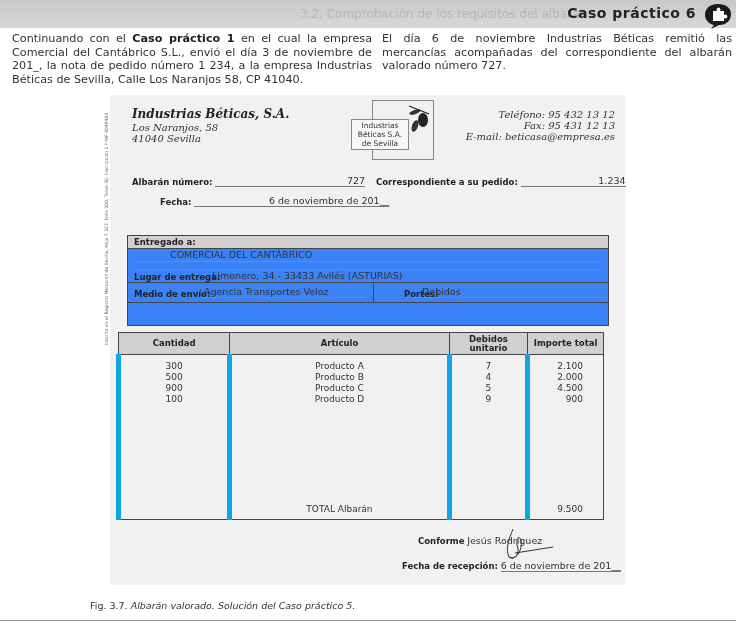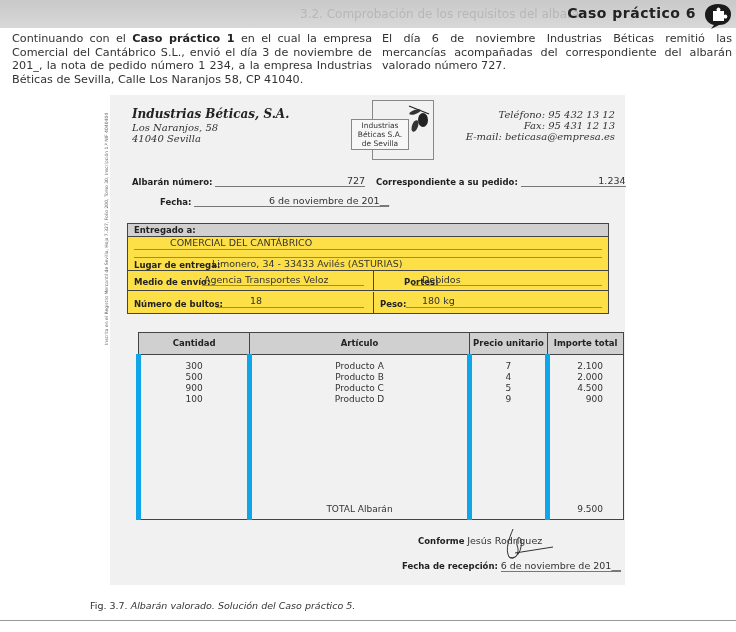--- a/index.html
+++ b/index.html
@@ -18,29 +18,29 @@
   .co-addr { position: absolute; left: 22px; top: 27px; font-family: "DejaVu Serif", serif; font-style: italic; font-size: 10px; line-height: 11px; color: #333; }
   .co-contact { position: absolute; right: 10px; top: 14px; font-family: "DejaVu Serif", serif; font-style: italic; font-size: 10px; line-height: 11px; color: #333; text-align: right; }
   .logo { position: absolute; left: 262px; top: 5px; width: 62px; height: 60px; border: 1px solid #888; }
   .logo-label { position: absolute; left: -22px; top: 18px; width: 58px; border: 1px solid #888; background: #f7f7f7; font-size: 7.5px; line-height: 9px; text-align: center; color: #333; padding: 1px 2px; }
   .logo-olive { position: absolute; right: 2px; top: 3px; }
 
   .field { position: absolute; font-size: 8.5px; white-space: nowrap; }
   .field .lbl { font-weight: bold; color: #222; }
   .field .val { display: inline-block; border-bottom: 1px solid #777; font-size: 9.5px; color: #333; padding-left: 6px; vertical-align: bottom; text-align: right; }
 
-  .box { position: absolute; left: 17px; top: 128px; width: 482px; height: 91px; border: 1px solid #444; background: #fde047; }
+  .box { position: absolute; left: 17px; top: 140px; width: 482px; height: 91px; border: 1px solid #444; background: #3b82f6; }
   .box-head { height: 13px; background: #d0d0d0; border-bottom: 1px solid #444; font-weight: bold; font-size: 8.5px; padding-left: 6px; line-height: 12px; }
   .box-row { position: absolute; left: 0; width: 100%; border-bottom: 1px solid #444; }
   .box-line { position: absolute; border-bottom: 1px solid #888; }
   .box .txt { position: absolute; font-size: 9.5px; color: #333; white-space: nowrap; }
   .box .lb { position: absolute; font-size: 8.5px; font-weight: bold; white-space: nowrap; color: #222; }
   .vdiv { position: absolute; top: 0; bottom: 0; border-left: 1px solid #444; }
 
-  table.items { position: absolute; left: 26px; top: 237px; width: 488px; height: 188px; border-collapse: collapse; border: 1px solid #444; }
+  table.items { position: absolute; left: 6px; top: 237px; width: 488px; height: 188px; border-collapse: collapse; border: 1px solid #444; }
   table.items th { background: #d0d0d0; font-size: 8.5px; font-weight: bold; border: 1px solid #444; height: 22px; line-height: 9px; }
   table.items td { font-size: 9px; color: #333; border-left: 5px solid #0ea5e9; border-right: 1px solid #444; vertical-align: top; line-height: 11px; padding-top: 6px; }
   table.items td.num { text-align: right; padding-right: 20px; }
   table.items td.qty { text-align: center; }
   table.items td.art { text-align: center; }
   table.items td.pu { text-align: center; }
   table.items tr.total td { vertical-align: bottom; padding-bottom: 4px; padding-top: 0; }
 
   .vertical-reg { position: absolute; left: -6px; top: 250px; transform: rotate(-90deg); transform-origin: left top; font-size: 4.5px; color: #666; white-space: nowrap; }
 
@@ -118,43 +118,34 @@
 
     <div style="position:absolute; left:0; right:0; top:47px; height:20px; border-bottom:1px solid #444;">
       <span class="lb" style="left:6px; top:6px;">Medio de envío:</span>
       <span class="txt" style="left:76px; top:3px;">Agencia Transportes Veloz</span>
       <div class="box-line" style="left:74px; width:162px; top:14px;"></div>
       <div class="vdiv" style="left:245px;"></div>
       <span class="lb" style="left:252px; top:6px;margin-left:24px;">Portes:</span>
       <span class="txt" style="left:294px; top:3px;">Debidos</span>
       <div class="box-line" style="left:284px; right:6px; top:14px;"></div>
     </div>
-    <div style="position:absolute; left:0; right:0; top:68px; height:22px;">
-      <span class="lb" style="left:6px; top:7px;">Número de bultos:</span>
-      <span class="txt" style="left:122px; top:3px;">18</span>
-      <div class="box-line" style="left:88px; width:148px; top:15px;"></div>
-      <div class="vdiv" style="left:245px;"></div>
-      <span class="lb" style="left:252px; top:7px;">Peso:</span>
-      <span class="txt" style="left:294px; top:3px;">180 kg</span>
-      <div class="box-line" style="left:278px; right:6px; top:15px;"></div>
-    </div>
   </div>
 
   <table class="items">
     <colgroup>
       <col style="width:112px">
         <col style="width:221px">
         <col style="width:79px">
         <col style="width:76px">
     </colgroup>
     <thead>
       <tr>
         <th>Cantidad</th>
         <th>Artículo</th>
-        <th>Precio unitario</th>
+        <th>Debidos unitario</th>
         <th>Importe total</th>
       </tr>
     </thead>
     <tbody>
       <tr>
         <td class="qty" style="height:140px;">
           <div>300</div>
           <div>500</div>
           <div>900</div>
           <div>100</div>

